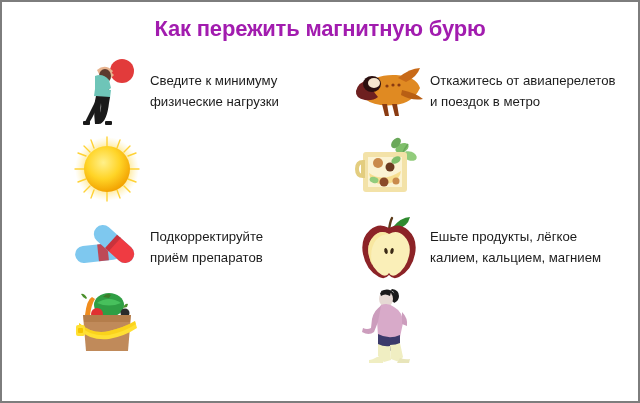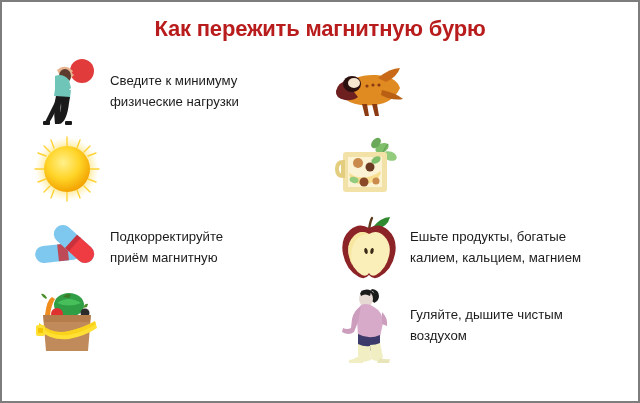--- a/index.html
+++ b/index.html
@@ -16,30 +16,31 @@
     height: 403px;
     background: #ffffff;
     box-sizing: border-box;
     border: 2px solid #7d7d7d;
     overflow: hidden;
   }
   .title {
     text-align: center;
     font-size: 22px;
     font-weight: bold;
-    color: #b91c1c;
+    color: #a21caf;
     letter-spacing: -0.2px;
     padding-top: 12px;
     margin: 0;
     line-height: 30px;
   }
   .columns {
     display: flex;
     flex-direction: row;
     padding: 8px 0 0 0;
+    margin-left: 40px;
   }
   .column {
     display: flex;
     flex-direction: column;
     width: 50%;
     box-sizing: border-box;
   }
   .column-left  { padding-left: 28px; }
   .column-right { padding-left: 12px; }
 
@@ -147,21 +148,21 @@
               <rect x="26" y="28" width="10" height="17" fill="#c9323c" opacity="0.85"></rect>
             </g>
             <g transform="rotate(42 42 28)">
               <rect x="18" y="19" width="48" height="18" rx="9" fill="#7ec8ef"></rect>
               <path d="M42 19 h15 a9 9 0 0 1 9 9 a9 9 0 0 1 -9 9 h-15 z" fill="#ef3b42"></path>
               <rect x="38" y="19" width="5" height="18" fill="#c9323c"></rect>
             </g>
           </svg>
         </div>
         <div class="tip-text">Подкорректируйте
-приём магнитную</div>
+приём препаратов</div>
       </div>
 
       <div class="tip">
         <div class="tip-icon">
           <svg width="72" height="72" viewBox="0 0 72 72">
             <ellipse cx="38" cy="16" rx="15" ry="12" fill="#2f9e44"></ellipse>
             <path d="M26 14 q12 -8 24 0 q-12 5 -24 0 z" fill="#51cf66" opacity="0.7"></path>
             <path d="M32 8 q4 -5 8 -2 l-2 3 z" fill="#3d7a28"></path>
             <path d="M14 26 q2 -16 7 -18 l3 2 q-4 6 -5 17 z" fill="#f08c1e"></path>
             <path d="M16 9 q-3 -5 -6 -4 q2 4 5 5 z" fill="#4a8f2a"></path>
@@ -191,20 +192,22 @@
             <ellipse cx="20" cy="21" rx="6" ry="5" fill="#f5e6d0"></ellipse>
             <path d="M44 16 q12 -10 22 -10 q-3 9 -14 14 z" fill="#c86a18"></path>
             <path d="M48 28 q14 3 21 9 q-11 2 -22 -4 z" fill="#b85f14"></path>
             <path d="M28 42 l3 12 4 0 -2 -12 z" fill="#8a3b12"></path>
             <path d="M38 42 l3 12 4 0 -2 -12 z" fill="#8a3b12"></path>
             <circle cx="33" cy="24" r="1.6" fill="#8a3b12"></circle>
             <circle cx="39" cy="23" r="1.6" fill="#8a3b12"></circle>
             <circle cx="45" cy="23" r="1.6" fill="#8a3b12"></circle>
           </svg>
         </div>
+        <div class="tip-text">Откажитесь от авиаперелетов
+и поездок в метро</div>
       </div>
 
       <div class="tip">
         <div class="tip-icon">
           <svg width="66" height="66" viewBox="0 0 66 66">
             <ellipse cx="46" cy="12" rx="7" ry="4.5" fill="#7fbf6b" transform="rotate(-25 46 12)"></ellipse>
             <ellipse cx="54" cy="20" rx="7" ry="4.5" fill="#92cc7c" transform="rotate(20 54 20)"></ellipse>
             <ellipse cx="40" cy="7" rx="6" ry="4" fill="#6aa85a" transform="rotate(-50 40 7)"></ellipse>
             <path d="M42 30 q4 -14 10 -22" stroke="#6aa85a" stroke-width="1.6" fill="none"></path>
             <path d="M10 16 h38 a3 3 0 0 1 3 3 v34 a3 3 0 0 1 -3 3 h-38 a3 3 0 0 1 -3 -3 v-34 a3 3 0 0 1 3 -3 z" fill="#f3e2a8"></path>
@@ -226,40 +229,38 @@
           <svg width="62" height="66" viewBox="0 0 62 66">
             <path d="M34 14 q9 -11 18 -11 q-2 10 -15 13 z" fill="#2f8a2f"></path>
             <path d="M31 16 q1 -8 3 -12" stroke="#5a3a18" stroke-width="2.4" fill="none" stroke-linecap="round"></path>
             <path d="M31 14 q-10 -6 -19 2 q-10 9 -7 24 q3 16 16 23 q6 3 10 -2 q4 5 10 2 q13 -7 16 -23 q3 -15 -7 -24 q-9 -8 -19 -2 z" fill="#8c2327"></path>
             <path d="M31 20 q-8 -5 -15 2 q-8 8 -5 20 q3 13 13 19 q5 2 7 -2 q2 4 7 2 q10 -6 13 -19 q3 -12 -5 -20 q-7 -7 -15 -2 z" fill="#faefb8"></path>
             <path d="M31 20 q-8 -5 -15 2 q-8 8 -5 20 q1 5 3 9 q-3 -16 4 -25 q5 -6 13 -6 z" fill="#f7e59a" opacity="0.8"></path>
             <ellipse cx="28" cy="37" rx="1.7" ry="3" fill="#3b2a16" transform="rotate(-12 28 37)"></ellipse>
             <ellipse cx="34" cy="37" rx="1.7" ry="3" fill="#3b2a16" transform="rotate(12 34 37)"></ellipse>
           </svg>
         </div>
-        <div class="tip-text">Ешьте продукты, богатые
+        <div class="tip-text">Ешьте продукты, лёгкое
 калием, кальцием, магнием</div>
       </div>
 
       <div class="tip">
         <div class="tip-icon">
           <svg width="60" height="76" viewBox="0 0 60 76">
             <path d="M22 4 q8 -4 13 2 q4 5 0 9 l-4 -1 q2 -6 -3 -8 q-4 -1 -5 1 z" fill="#1a1a1a"></path>
             <path d="M33 2 q7 1 7 7 q0 5 -5 7 l-2 -4 q3 -2 2 -6 q-1 -3 -4 -2 z" fill="#1a1a1a"></path>
             <ellipse cx="27" cy="12" rx="7" ry="8" fill="#e6d9d4"></ellipse>
             <path d="M21 6 q5 -5 11 -1 l-1 4 q-5 -3 -9 0 z" fill="#1a1a1a"></path>
             <path d="M22 18 q7 -3 13 2 q9 5 9 16 l-3 14 q-12 5 -22 -1 l-1 -16 q0 -11 4 -15 z" fill="#d8aac9"></path>
             <path d="M22 19 q-7 4 -9 13 l-1 9 q-4 2 -8 0 l-1 4 q7 4 12 0 l4 -10 z" fill="#cc9dbd"></path>
             <path d="M43 25 q6 6 5 14 l-5 -2 z" fill="#cc9dbd"></path>
             <path d="M19 47 q11 6 22 1 l0 14 q-11 4 -22 -1 z" fill="#3b3a6b"></path>
             <path d="M19 57 q6 3 12 2 l1 14 -7 2 -6 -6 z" fill="#f0eec2"></path>
             <path d="M31 58 q6 0 10 -2 l3 14 -4 5 -8 -3 z" fill="#f0eec2"></path>
             <path d="M18 70 q-5 3 -8 3 l0 3 14 0 1 -6 z" fill="#f0eec2"></path>
             <path d="M41 71 q6 2 10 1 l-1 4 -12 0 z" fill="#e8e5ba"></path>
           </svg>
         </div>
-        <div class="tip-text">Гуляйте, дышите чистым
-воздухом</div>
       </div>
 
     </div>
   </div>
 </div>
 
 </body></html>

